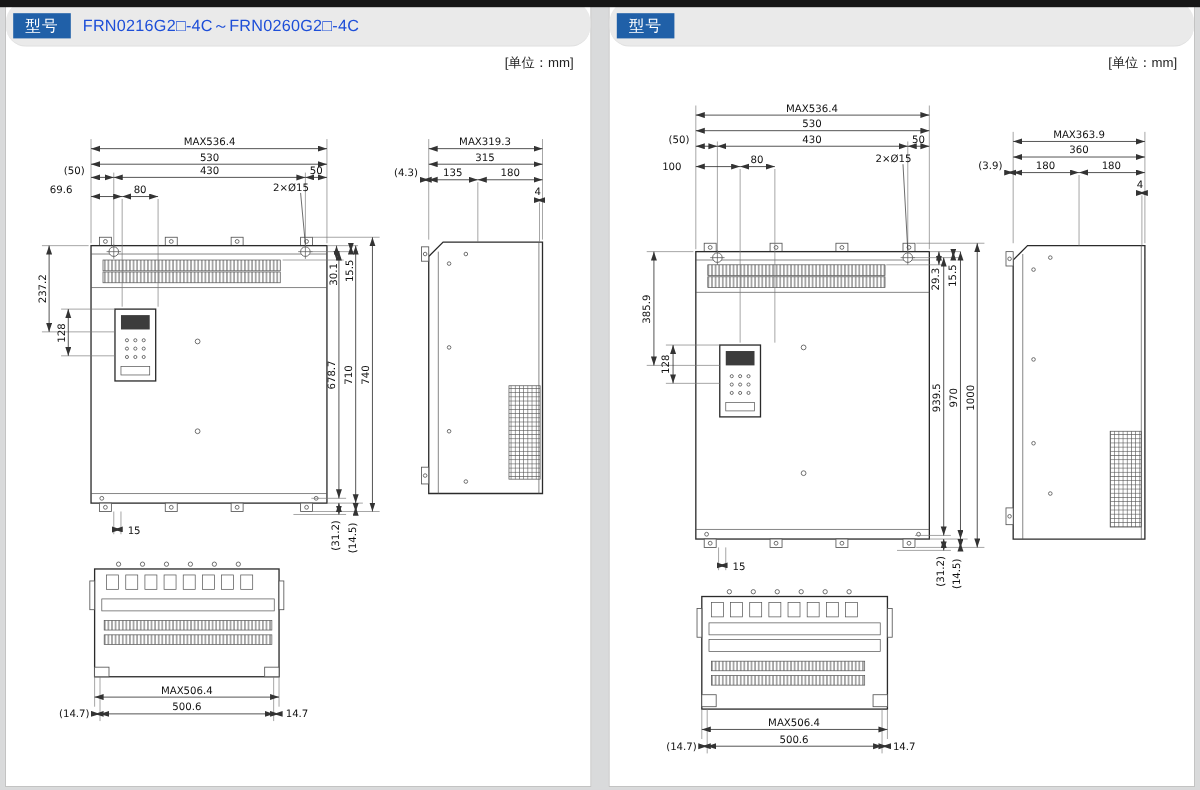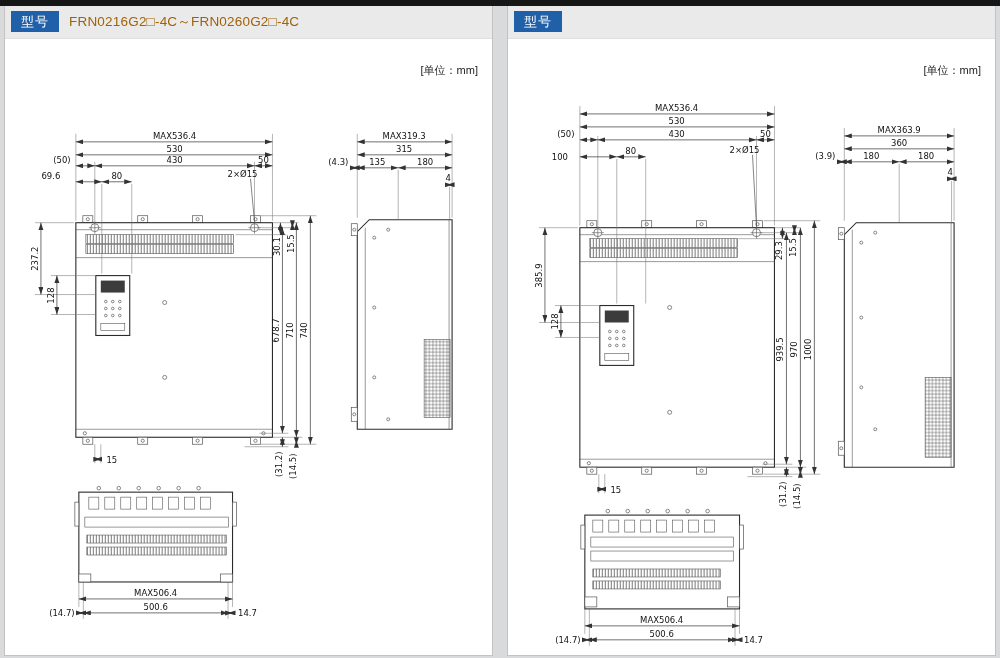--- a/index.html
+++ b/index.html
@@ -1,24 +1,24 @@
 <!DOCTYPE html>
 <html><head>
 <meta charset="utf-8">
 <style>
   * { margin:0; padding:0; box-sizing:border-box; }
   html,body { width:1000px; height:658px; }
   body { background:#d9dadb; font-family:"Liberation Sans", sans-serif; overflow:hidden; }
   .page { position:relative; width:1000px; height:658px; padding:0 4px; display:flex; gap:14px; }
   .topbar { position:absolute; top:0; left:0; width:100%; height:6px; background:#161616; z-index:5; }
   .panel { flex:1; background:#ffffff; border:1px solid #c3c3c3; height:656px; display:flex; flex-direction:column; }
-  .panel-header { display:flex; align-items:center; gap:10px; background:#eaeaea; padding:10px 8px 6px 6px; border-bottom:1px solid #e0e0e0; }
+  .panel-header { display:flex; align-items:center; gap:10px; background:#eaeaea; padding:10px 8px 6px 6px; border-bottom:1px solid #e0e0e0;border-radius:17px; }
   .badge { background:#2060a8; color:#fff; font-size:13px; line-height:1; padding:4px 10px; letter-spacing:1px; }
-  .model { font-size:13.5px; color:#a16207; letter-spacing:0.2px; }
-  .unit { text-align:right; font-size:11px; color:#222; padding:24px 14px 0 0; }
+  .model { font-size:13.5px; color:#1d4ed8; letter-spacing:0.2px; }
+  .unit { text-align:right; font-size:11px; color:#222; padding:6px 14px 0 0; }
   svg { display:block; width:100%; height:auto; }
   .obj  { fill:#ffffff; stroke:#2b2b2b; stroke-width:1.1; }
   .det  { fill:none; stroke:#555; stroke-width:0.6; }
   .detf { fill:#ffffff; stroke:#555; stroke-width:0.7; }
   .scr  { fill:#ffffff; stroke:#555; stroke-width:0.7; }
   .vent { stroke:#555; stroke-width:0.6; }
   .dim  { stroke:#333; stroke-width:0.7; marker-start:url(#da); marker-end:url(#da); }
   .ext  { stroke:#777; stroke-width:0.55; }
   .ldr  { stroke:#333; stroke-width:0.6; fill:none; }
   .dt   { font-family:"DejaVu Sans", sans-serif; font-size:8.5px; fill:#111; text-anchor:middle; }

